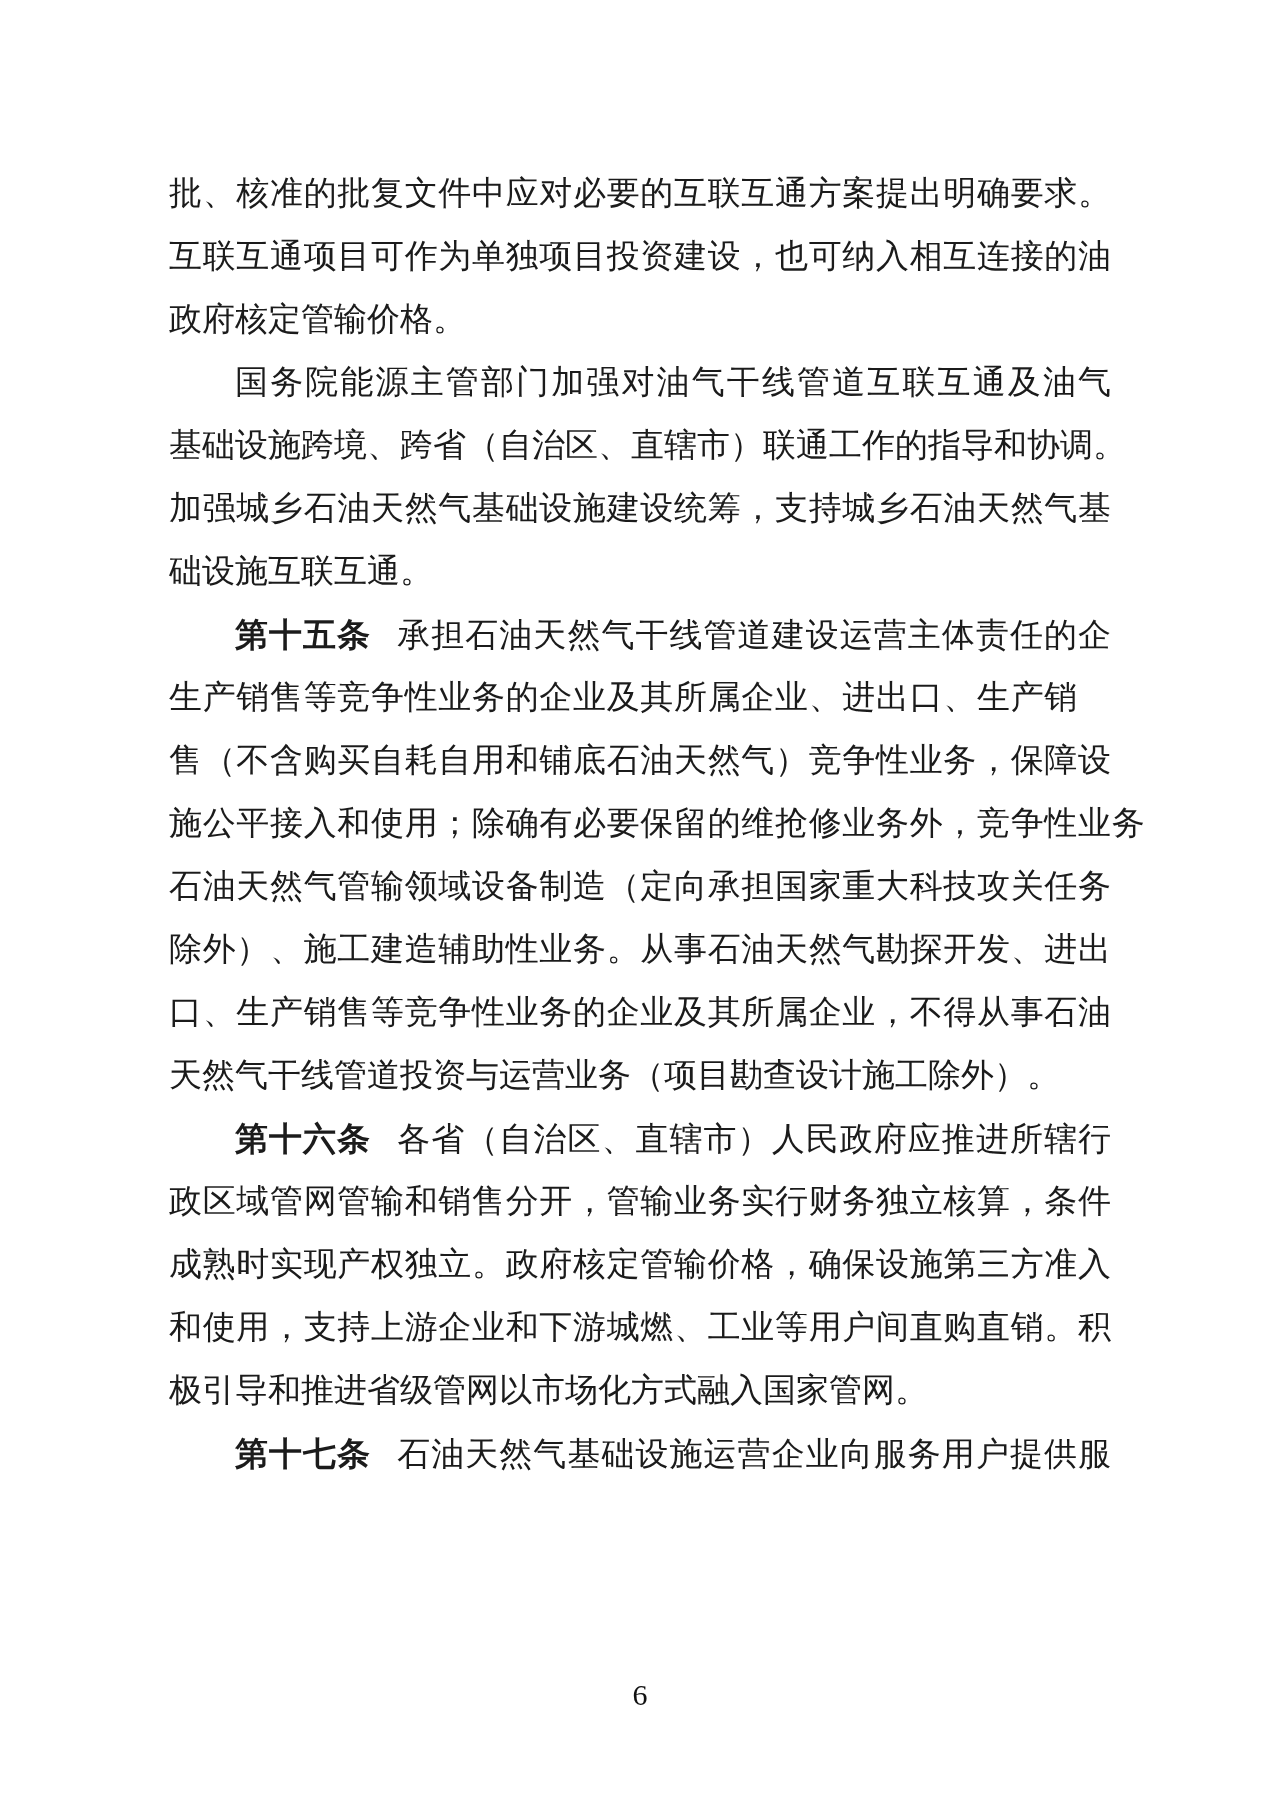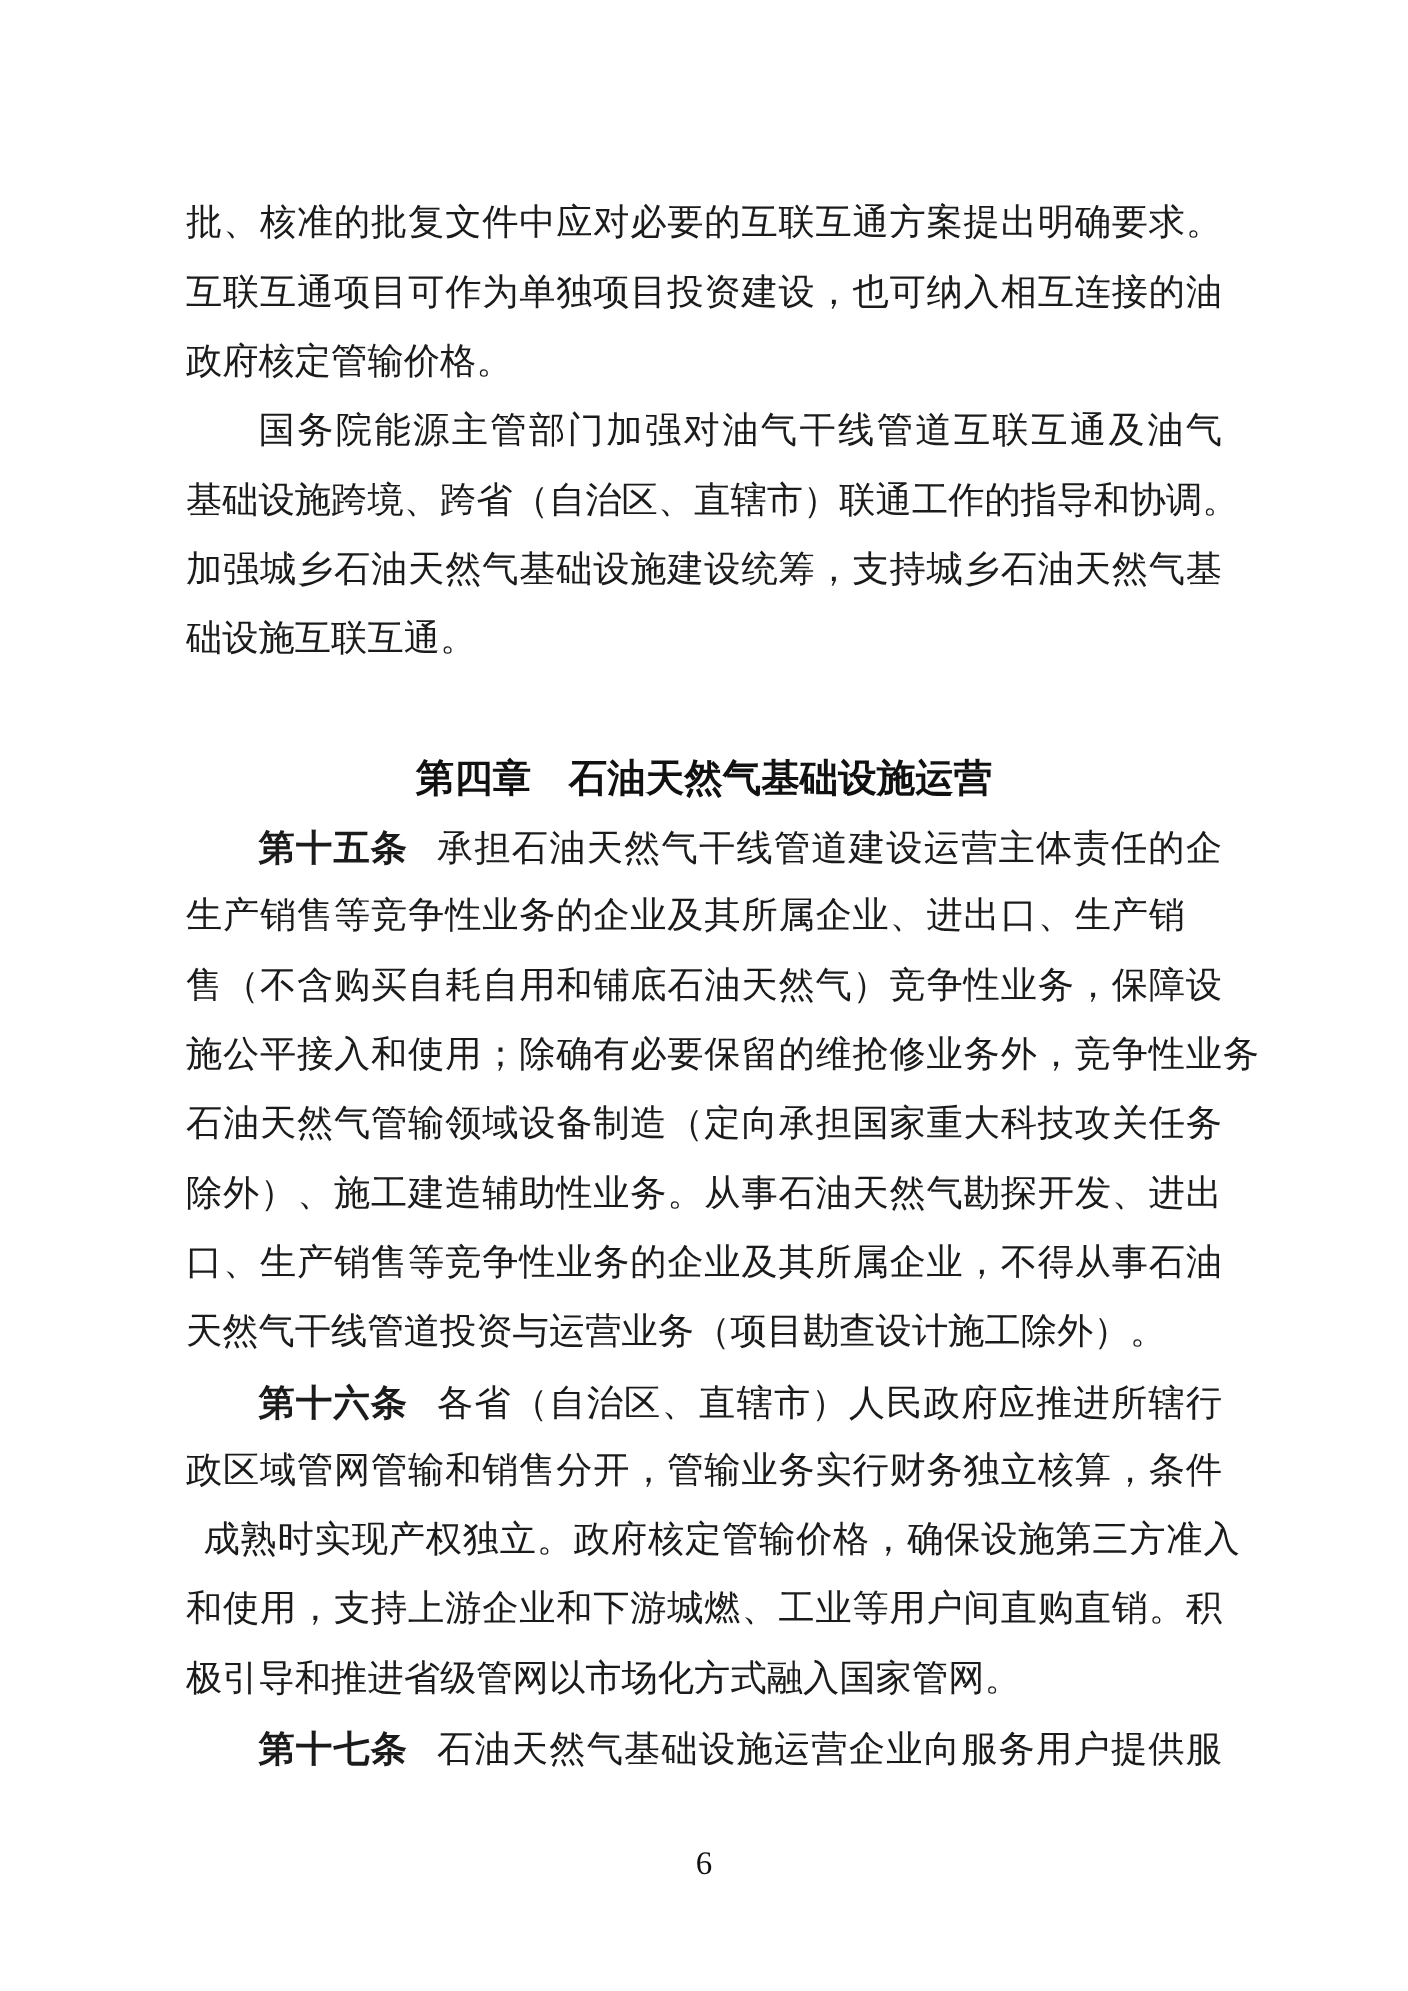--- a/index.html
+++ b/index.html
@@ -12,21 +12,21 @@
     width: 1280px;
     height: 1810px;
     background: #ffffff;
     overflow: hidden;
     font-family: "Liberation Serif", "DejaVu Serif", serif;
     color: #1b1b1b;
   }
   .text-block {
     position: absolute;
     left: 169px;
-    top: 172px;
+    top: 162px;
     width: 942px;
   }
   .line {
     height: 63px;
     line-height: 63px;
     font-size: 33px;
     white-space: nowrap;
     text-align: left;
   }
   .line.indent {
@@ -72,34 +72,31 @@
   <div class="text-block">
     <div id="lines-top">
         <div class="line"><span class="run" style="letter-spacing: 0.666667px;">批、核准的批复文件中应对必要的互联互通方案提出明确要求。</span></div>
         <div class="line"><span class="run" style="letter-spacing: 0.666667px;">互联互通项目可作为单独项目投资建设，也可纳入相互连接的油</span></div>
         <div class="line"><span class="run">政府核定管输价格。</span></div>
         <div class="line indent"><span class="run" style="letter-spacing: 2.125px;">国务院能源主管部门加强对油气干线管道互联互通及油气</span></div>
         <div class="line"><span class="run">基础设施跨境、跨省（自治区、直辖市）联通工作的指导和协调。</span></div>
         <div class="line"><span class="run" style="letter-spacing: 0.666667px;">加强城乡石油天然气基础设施建设统筹，支持城乡石油天然气基</span></div>
         <div class="line"><span class="run">础设施互联互通。</span></div>
       </div>
-    <div class="heading-wrap">
-      <span class="chapter">第四章</span><span class="chapter-title">石油天然气基础设施运营</span>
-    </div>
     <div id="lines-bottom">
         <div class="line indent"><span class="run" style="letter-spacing: 1.04167px;"><b class="term">第十五条</b>承担石油天然气干线管道建设运营主体责任的企</span></div>
         <div class="line"><span class="run" style="letter-spacing: 0.666667px;">生产销售等竞争性业务的企业及其所属企业、进出口、生产销</span></div>
         <div class="line"><span class="run" style="letter-spacing: 0.666667px;">售（不含购买自耗自用和铺底石油天然气）竞争性业务，保障设</span></div>
         <div class="line"><span class="run" style="letter-spacing: 0.666667px;">施公平接入和使用；除确有必要保留的维抢修业务外，竞争性业务</span></div>
         <div class="line"><span class="run" style="letter-spacing: 0.666667px;">石油天然气管输领域设备制造（定向承担国家重大科技攻关任务</span></div>
         <div class="line"><span class="run" style="letter-spacing: 0.666667px;">除外）、施工建造辅助性业务。从事石油天然气勘探开发、进出</span></div>
         <div class="line"><span class="run" style="letter-spacing: 0.666667px;">口、生产销售等竞争性业务的企业及其所属企业，不得从事石油</span></div>
         <div class="line"><span class="run">天然气干线管道投资与运营业务（项目勘查设计施工除外）。</span></div>
         <div class="line indent"><span class="run" style="letter-spacing: 1.04167px;"><b class="term">第十六条</b>各省（自治区、直辖市）人民政府应推进所辖行</span></div>
         <div class="line"><span class="run" style="letter-spacing: 0.666667px;">政区域管网管输和销售分开，管输业务实行财务独立核算，条件</span></div>
-        <div class="line"><span class="run" style="letter-spacing: 0.666667px; margin-left: 16px;">成熟时实现产权独立。政府核定管输价格，确保设施第三方准入</span></div>
+        <div class="line"><span class="run" style="letter-spacing: 0.666667px;">成熟时实现产权独立。政府核定管输价格，确保设施第三方准入</span></div>
         <div class="line"><span class="run" style="letter-spacing: 0.666667px;">和使用，支持上游企业和下游城燃、工业等用户间直购直销。积</span></div>
         <div class="line"><span class="run">极引导和推进省级管网以市场化方式融入国家管网。</span></div>
         <div class="line indent"><span class="run" style="letter-spacing: 1.04167px;"><b class="term">第十七条</b>石油天然气基础设施运营企业向服务用户提供服</span></div>
       </div>
   </div>
   <div class="page-number">6</div>
 </div>
 
 </body></html>

